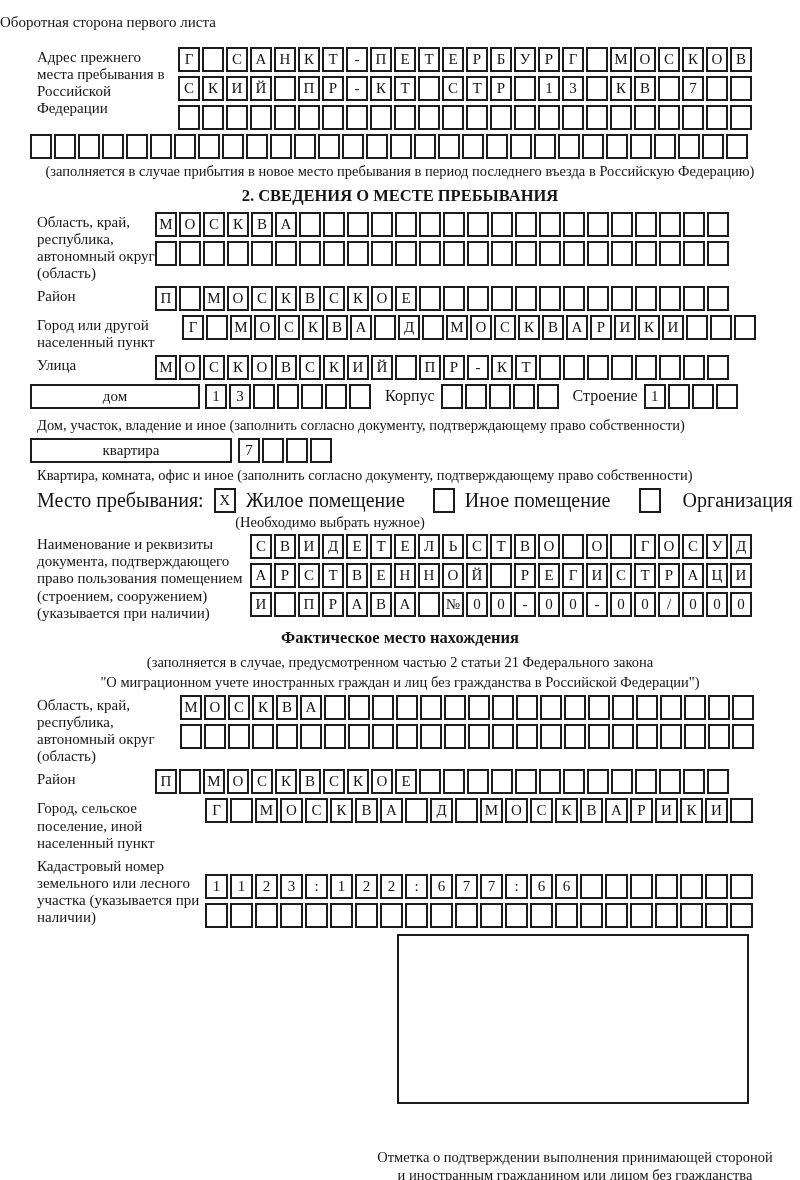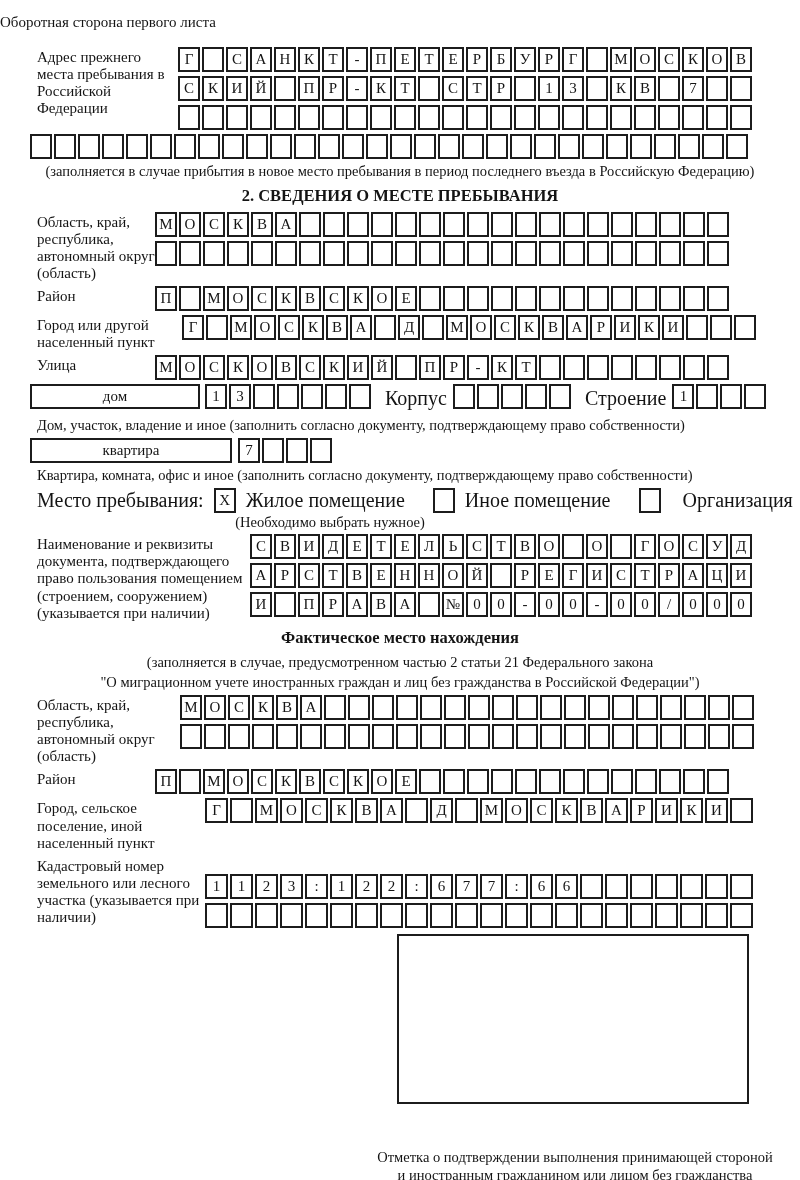--- a/index.html
+++ b/index.html
@@ -32,21 +32,21 @@
   .caption.center{ text-align:center; width:800px; }
   .caption.left{ margin-left:37px; }
   .sect-title{ text-align:center; font-weight:bold; font-size:16.5px; margin:6px 0 6px 0; width:800px;}
   .bigbox{
     height:25px; box-sizing:border-box; border:2px solid #1c1c1c;
     display:flex; align-items:center; justify-content:center;
     font-size:15px; flex:0 0 auto;
   }
   .bb170{width:170px; margin-right:5px;}
   .bb202{width:202px; margin-right:6px;}
-  .inline-label{ font-size:20px; padding:3px 6px 0 14px; flex:0 0 auto;}
+  .inline-label{ font-size:16px; padding:3px 6px 0 14px; flex:0 0 auto;}
   .stay{ align-items:center; margin-top:2px; margin-bottom:0;}
   .stay .lbl{ font-size:20px; padding-left:7px;}
   .checkbox{ margin-left:10px; margin-right:10px;}
   .opt-gap{ margin-left:28px; }
   .doc-row{ margin-top:4px; }
   .stamp-box{
     margin:6px 0 4px 397px;
     width:352px; height:170px;
     border:2px solid #1c1c1c; box-sizing:border-box;
     background:#fff;

